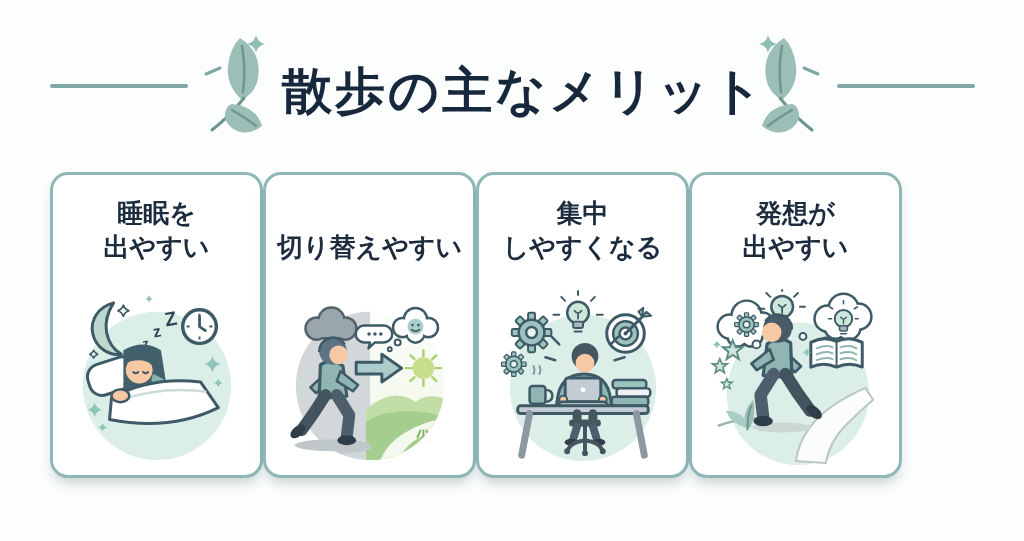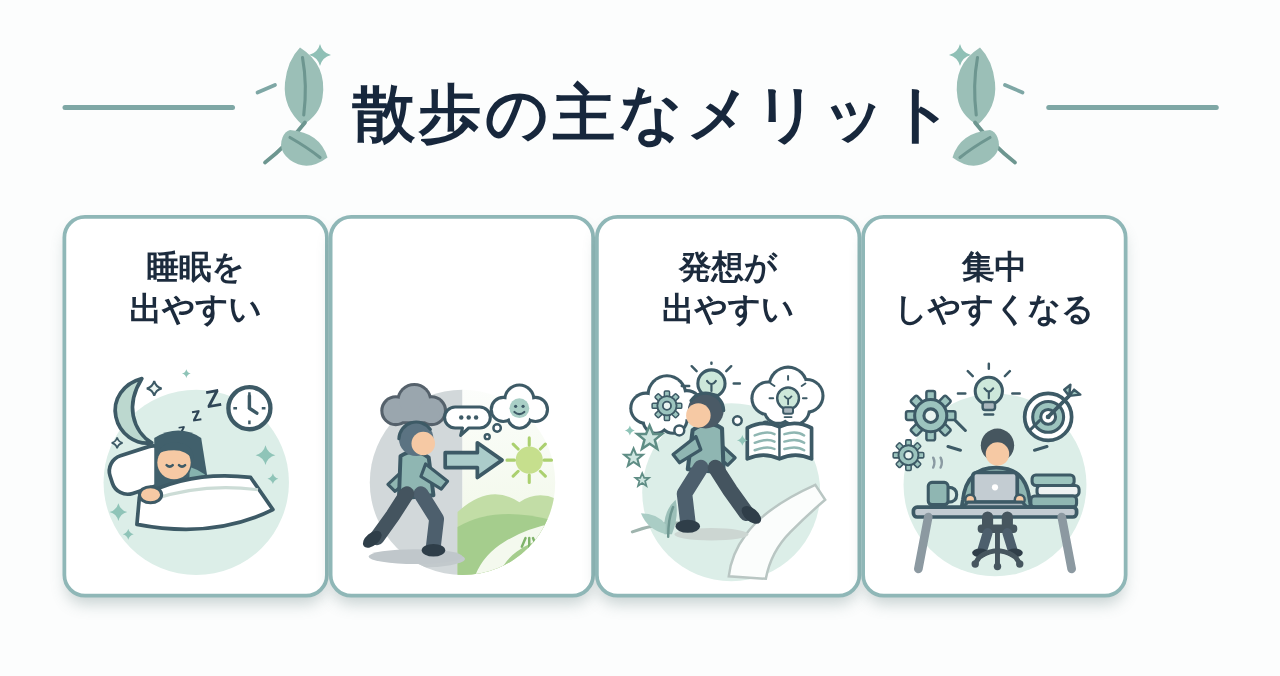--- a/index.html
+++ b/index.html
@@ -131,20 +131,21 @@
           <path d="M54 112 Q96 98 140 104" stroke="#ccdcd6" stroke-width="2.5" fill="none"></path>
           <ellipse cx="53" cy="108" rx="9" ry="6.5" fill="#f6c9a4" stroke="#3d5a66" stroke-width="2.5"></ellipse>
         </g>
       </svg>
     </div>
   </section>
 
   <section class="card">
     <h2 class="card-title">
       <br>
+      <span>切り替えやすい</span>
     </h2>
     <div class="illus">
       <svg width="178" height="178" viewBox="0 0 180 180">
         <defs>
           <clipPath id="cpm">
               <circle cx="90" cy="98" r="75"></circle>
             </clipPath>
           <linearGradient id="skyg" x1="0" x2="0" y1="0" y2="1">
             <stop offset="0" stop-color="#fdfefd"></stop>
               <stop offset="1" stop-color="#eef6e3"></stop>
@@ -208,20 +209,80 @@
         </g>
         <path d="M76 74 h26 v-8 l20 14 -20 14 v-8 h-26 Z" fill="#abccca" stroke="#3d5a66" stroke-width="3" stroke-linejoin="round"></path>
         <ellipse cx="52" cy="158" rx="38" ry="6" fill="#c0c7cb"></ellipse>
         <use href="#walker" transform="translate(50,111) scale(1.27)"></use>
       </svg>
     </div>
   </section>
 
   <section class="card">
     <h2 class="card-title">
+      <span>集中</span><br>
+      <span>しやすくなる</span>
+    </h2>
+    <div class="illus">
+      <svg width="178" height="178" viewBox="0 0 180 180">
+        <circle cx="90" cy="100" r="74" fill="#dceee8"></circle>
+        <use href="#gear" transform="translate(38,44)"></use>
+        <use href="#gear" transform="translate(20,76) scale(.62)"></use>
+        <g stroke="#3d5a66" stroke-width="2" stroke-linecap="round">
+          <path d="M85 6 v-4 M72 12 l-4 -4 M98 12 l4 -4 M66 26 h-6 M104 26 h6"></path>
+        </g>
+        <use href="#bulb" transform="translate(85,24)"></use>
+        <g transform="translate(133,45)">
+          <circle r="19" fill="#ffffff" stroke="#3d5a66" stroke-width="3"></circle>
+          <circle r="12.5" fill="#9cc4be" stroke="#3d5a66" stroke-width="2.5"></circle>
+          <circle r="6" fill="#ffffff" stroke="#3d5a66" stroke-width="2.5"></circle>
+          <circle r="2" fill="#3d5a66"></circle>
+          <path d="M1 -1 L17 -17" stroke="#3d5a66" stroke-width="3" stroke-linecap="round"></path>
+          <path d="M17 -17 l9 -1 -5 -4 Z M17 -17 l1 -9 -5 4 Z" fill="#9cc4be" stroke="#3d5a66" stroke-width="2" stroke-linejoin="round"></path>
+        </g>
+        <path d="M66 56 l-8 -8 M118 56 l8 -8 M62 72 l-10 -3 M122 72 l10 -3" stroke="#3d5a66" stroke-width="2.5" stroke-linecap="round"></path>
+        <g>
+          <circle cx="92" cy="68" r="13.5" fill="#46565f"></circle>
+          <circle cx="92" cy="75" r="9.5" fill="#f6c9a4"></circle>
+          <path d="M64 112 q3 -26 27 -26 q24 0 27 26 l1 6 h-56 Z" fill="#8fb6b2" stroke="#3d5a66" stroke-width="3" stroke-linejoin="round"></path>
+          <rect x="72" y="90" width="36" height="24" rx="3" fill="#c3ccd2" stroke="#3d5a66" stroke-width="3"></rect>
+          <circle cx="90" cy="102" r="2.5" fill="#ffffff"></circle>
+          <circle cx="70" cy="112" r="4" fill="#f6c9a4" stroke="#3d5a66" stroke-width="2"></circle>
+          <circle cx="110" cy="112" r="4" fill="#f6c9a4" stroke="#3d5a66" stroke-width="2"></circle>
+          <path d="M68 114 h44 l5 5 h-54 Z" fill="#aeb9c0" stroke="#3d5a66" stroke-width="2.5" stroke-linejoin="round"></path>
+        </g>
+        <g>
+          <path d="M40 86 q2 -4 0 -8 M46 86 q2 -4 0 -8" stroke="#8a9aa2" stroke-width="2" fill="none" stroke-linecap="round"></path>
+          <rect x="36" y="98" width="16" height="18" rx="3" fill="#8fb6b2" stroke="#3d5a66" stroke-width="2.5"></rect>
+          <path d="M52 102 q7 0 7 6 q0 6 -7 6" fill="none" stroke="#3d5a66" stroke-width="2.5"></path>
+        </g>
+        <g stroke="#3d5a66" stroke-width="2.5">
+          <rect x="120" y="92" width="34" height="8.5" rx="3" fill="#9cc4be"></rect>
+          <rect x="124" y="100.5" width="34" height="8.5" rx="3" fill="#eef2f3"></rect>
+          <rect x="119" y="109" width="37" height="9" rx="3" fill="#8fb6b2"></rect>
+        </g>
+        <rect x="24" y="118" width="132" height="8" rx="3" fill="#c3ccd2" stroke="#3d5a66" stroke-width="3"></rect>
+        <path d="M36 126 l-8 42 M144 126 l8 42" stroke="#8c99a1" stroke-width="7" stroke-linecap="round"></path>
+        <g>
+          <path d="M84 126 v8 M100 126 v8" stroke="#46565f" stroke-width="9" stroke-linecap="round"></path>
+          <rect x="76" y="132" width="32" height="7" rx="3" fill="#46565f"></rect>
+          <path d="M84 139 L80 152 M100 139 L104 152" stroke="#4d5f6d" stroke-width="8" stroke-linecap="round"></path>
+          <ellipse cx="78" cy="155" rx="6.5" ry="3.5" fill="#2f3e49"></ellipse>
+          <ellipse cx="106" cy="155" rx="6.5" ry="3.5" fill="#2f3e49"></ellipse>
+          <path d="M92 139 v14 M92 153 q-14 2 -17 9 M92 153 q14 2 17 9 M92 153 v11" stroke="#46565f" stroke-width="4" fill="none" stroke-linecap="round"></path>
+          <circle cx="74" cy="164" r="3" fill="#46565f"></circle>
+            <circle cx="92" cy="166" r="3" fill="#46565f"></circle>
+            <circle cx="110" cy="164" r="3" fill="#46565f"></circle>
+        </g>
+      </svg>
+    </div>
+  </section>
+
+  <section class="card">
+    <h2 class="card-title">
       <span>発想が</span><br>
       <span>出やすい</span>
     </h2>
     <div class="illus">
       <svg width="178" height="178" viewBox="0 0 180 180">
         <circle cx="92" cy="106" r="72" fill="#dceee8"></circle>
         <path d="M160 100 Q120 118 104 140 Q92 156 90 174 L120 176 Q124 154 140 138 Q154 124 168 112 Z" fill="#fbfdfc" stroke="#b9c6c3" stroke-width="2"></path>
         <path d="M12 138 q28 -10 50 -6" stroke="#9fb4ae" stroke-width="2.5" fill="none" stroke-linecap="round"></path>
         <g transform="translate(40,36)">
           <g fill="#3d5a66">
@@ -282,73 +343,13 @@
           <path d="M2 28 q-2 -18 9 -28 q3 13 -3 28 Z" fill="#9cc0b9"></path>
           <path d="M3 28 q-15 -4 -20 -17 q13 0 20 9 Z" fill="#aacdc5"></path>
           <path d="M5 30 q0 -15 4 -24" stroke="#6d9690" stroke-width="2" fill="none" stroke-linecap="round"></path>
         </g>
         <ellipse cx="76" cy="140" rx="30" ry="5" fill="#ccd6d2"></ellipse>
         <use href="#walker" transform="translate(74,90) scale(-1.32,1.32)" style="--hair:#4a5a66;--shirt:#8fb6b2"></use>
       </svg>
     </div>
   </section>
 
-  <section class="card">
-    <h2 class="card-title">
-      <span>集中</span><br>
-      <span>しやすくなる</span>
-    </h2>
-    <div class="illus">
-      <svg width="178" height="178" viewBox="0 0 180 180">
-        <circle cx="90" cy="100" r="74" fill="#dceee8"></circle>
-        <use href="#gear" transform="translate(38,44)"></use>
-        <use href="#gear" transform="translate(20,76) scale(.62)"></use>
-        <g stroke="#3d5a66" stroke-width="2" stroke-linecap="round">
-          <path d="M85 6 v-4 M72 12 l-4 -4 M98 12 l4 -4 M66 26 h-6 M104 26 h6"></path>
-        </g>
-        <use href="#bulb" transform="translate(85,24)"></use>
-        <g transform="translate(133,45)">
-          <circle r="19" fill="#ffffff" stroke="#3d5a66" stroke-width="3"></circle>
-          <circle r="12.5" fill="#9cc4be" stroke="#3d5a66" stroke-width="2.5"></circle>
-          <circle r="6" fill="#ffffff" stroke="#3d5a66" stroke-width="2.5"></circle>
-          <circle r="2" fill="#3d5a66"></circle>
-          <path d="M1 -1 L17 -17" stroke="#3d5a66" stroke-width="3" stroke-linecap="round"></path>
-          <path d="M17 -17 l9 -1 -5 -4 Z M17 -17 l1 -9 -5 4 Z" fill="#9cc4be" stroke="#3d5a66" stroke-width="2" stroke-linejoin="round"></path>
-        </g>
-        <path d="M66 56 l-8 -8 M118 56 l8 -8 M62 72 l-10 -3 M122 72 l10 -3" stroke="#3d5a66" stroke-width="2.5" stroke-linecap="round"></path>
-        <g>
-          <circle cx="92" cy="68" r="13.5" fill="#46565f"></circle>
-          <circle cx="92" cy="75" r="9.5" fill="#f6c9a4"></circle>
-          <path d="M64 112 q3 -26 27 -26 q24 0 27 26 l1 6 h-56 Z" fill="#8fb6b2" stroke="#3d5a66" stroke-width="3" stroke-linejoin="round"></path>
-          <rect x="72" y="90" width="36" height="24" rx="3" fill="#c3ccd2" stroke="#3d5a66" stroke-width="3"></rect>
-          <circle cx="90" cy="102" r="2.5" fill="#ffffff"></circle>
-          <circle cx="70" cy="112" r="4" fill="#f6c9a4" stroke="#3d5a66" stroke-width="2"></circle>
-          <circle cx="110" cy="112" r="4" fill="#f6c9a4" stroke="#3d5a66" stroke-width="2"></circle>
-          <path d="M68 114 h44 l5 5 h-54 Z" fill="#aeb9c0" stroke="#3d5a66" stroke-width="2.5" stroke-linejoin="round"></path>
-        </g>
-        <g>
-          <path d="M40 86 q2 -4 0 -8 M46 86 q2 -4 0 -8" stroke="#8a9aa2" stroke-width="2" fill="none" stroke-linecap="round"></path>
-          <rect x="36" y="98" width="16" height="18" rx="3" fill="#8fb6b2" stroke="#3d5a66" stroke-width="2.5"></rect>
-          <path d="M52 102 q7 0 7 6 q0 6 -7 6" fill="none" stroke="#3d5a66" stroke-width="2.5"></path>
-        </g>
-        <g stroke="#3d5a66" stroke-width="2.5">
-          <rect x="120" y="92" width="34" height="8.5" rx="3" fill="#9cc4be"></rect>
-          <rect x="124" y="100.5" width="34" height="8.5" rx="3" fill="#eef2f3"></rect>
-          <rect x="119" y="109" width="37" height="9" rx="3" fill="#8fb6b2"></rect>
-        </g>
-        <rect x="24" y="118" width="132" height="8" rx="3" fill="#c3ccd2" stroke="#3d5a66" stroke-width="3"></rect>
-        <path d="M36 126 l-8 42 M144 126 l8 42" stroke="#8c99a1" stroke-width="7" stroke-linecap="round"></path>
-        <g>
-          <path d="M84 126 v8 M100 126 v8" stroke="#46565f" stroke-width="9" stroke-linecap="round"></path>
-          <rect x="76" y="132" width="32" height="7" rx="3" fill="#46565f"></rect>
-          <path d="M84 139 L80 152 M100 139 L104 152" stroke="#4d5f6d" stroke-width="8" stroke-linecap="round"></path>
-          <ellipse cx="78" cy="155" rx="6.5" ry="3.5" fill="#2f3e49"></ellipse>
-          <ellipse cx="106" cy="155" rx="6.5" ry="3.5" fill="#2f3e49"></ellipse>
-          <path d="M92 139 v14 M92 153 q-14 2 -17 9 M92 153 q14 2 17 9 M92 153 v11" stroke="#46565f" stroke-width="4" fill="none" stroke-linecap="round"></path>
-          <circle cx="74" cy="164" r="3" fill="#46565f"></circle>
-            <circle cx="92" cy="166" r="3" fill="#46565f"></circle>
-            <circle cx="110" cy="164" r="3" fill="#46565f"></circle>
-        </g>
-      </svg>
-    </div>
-  </section>
-
 </main>
 
 </body></html>

